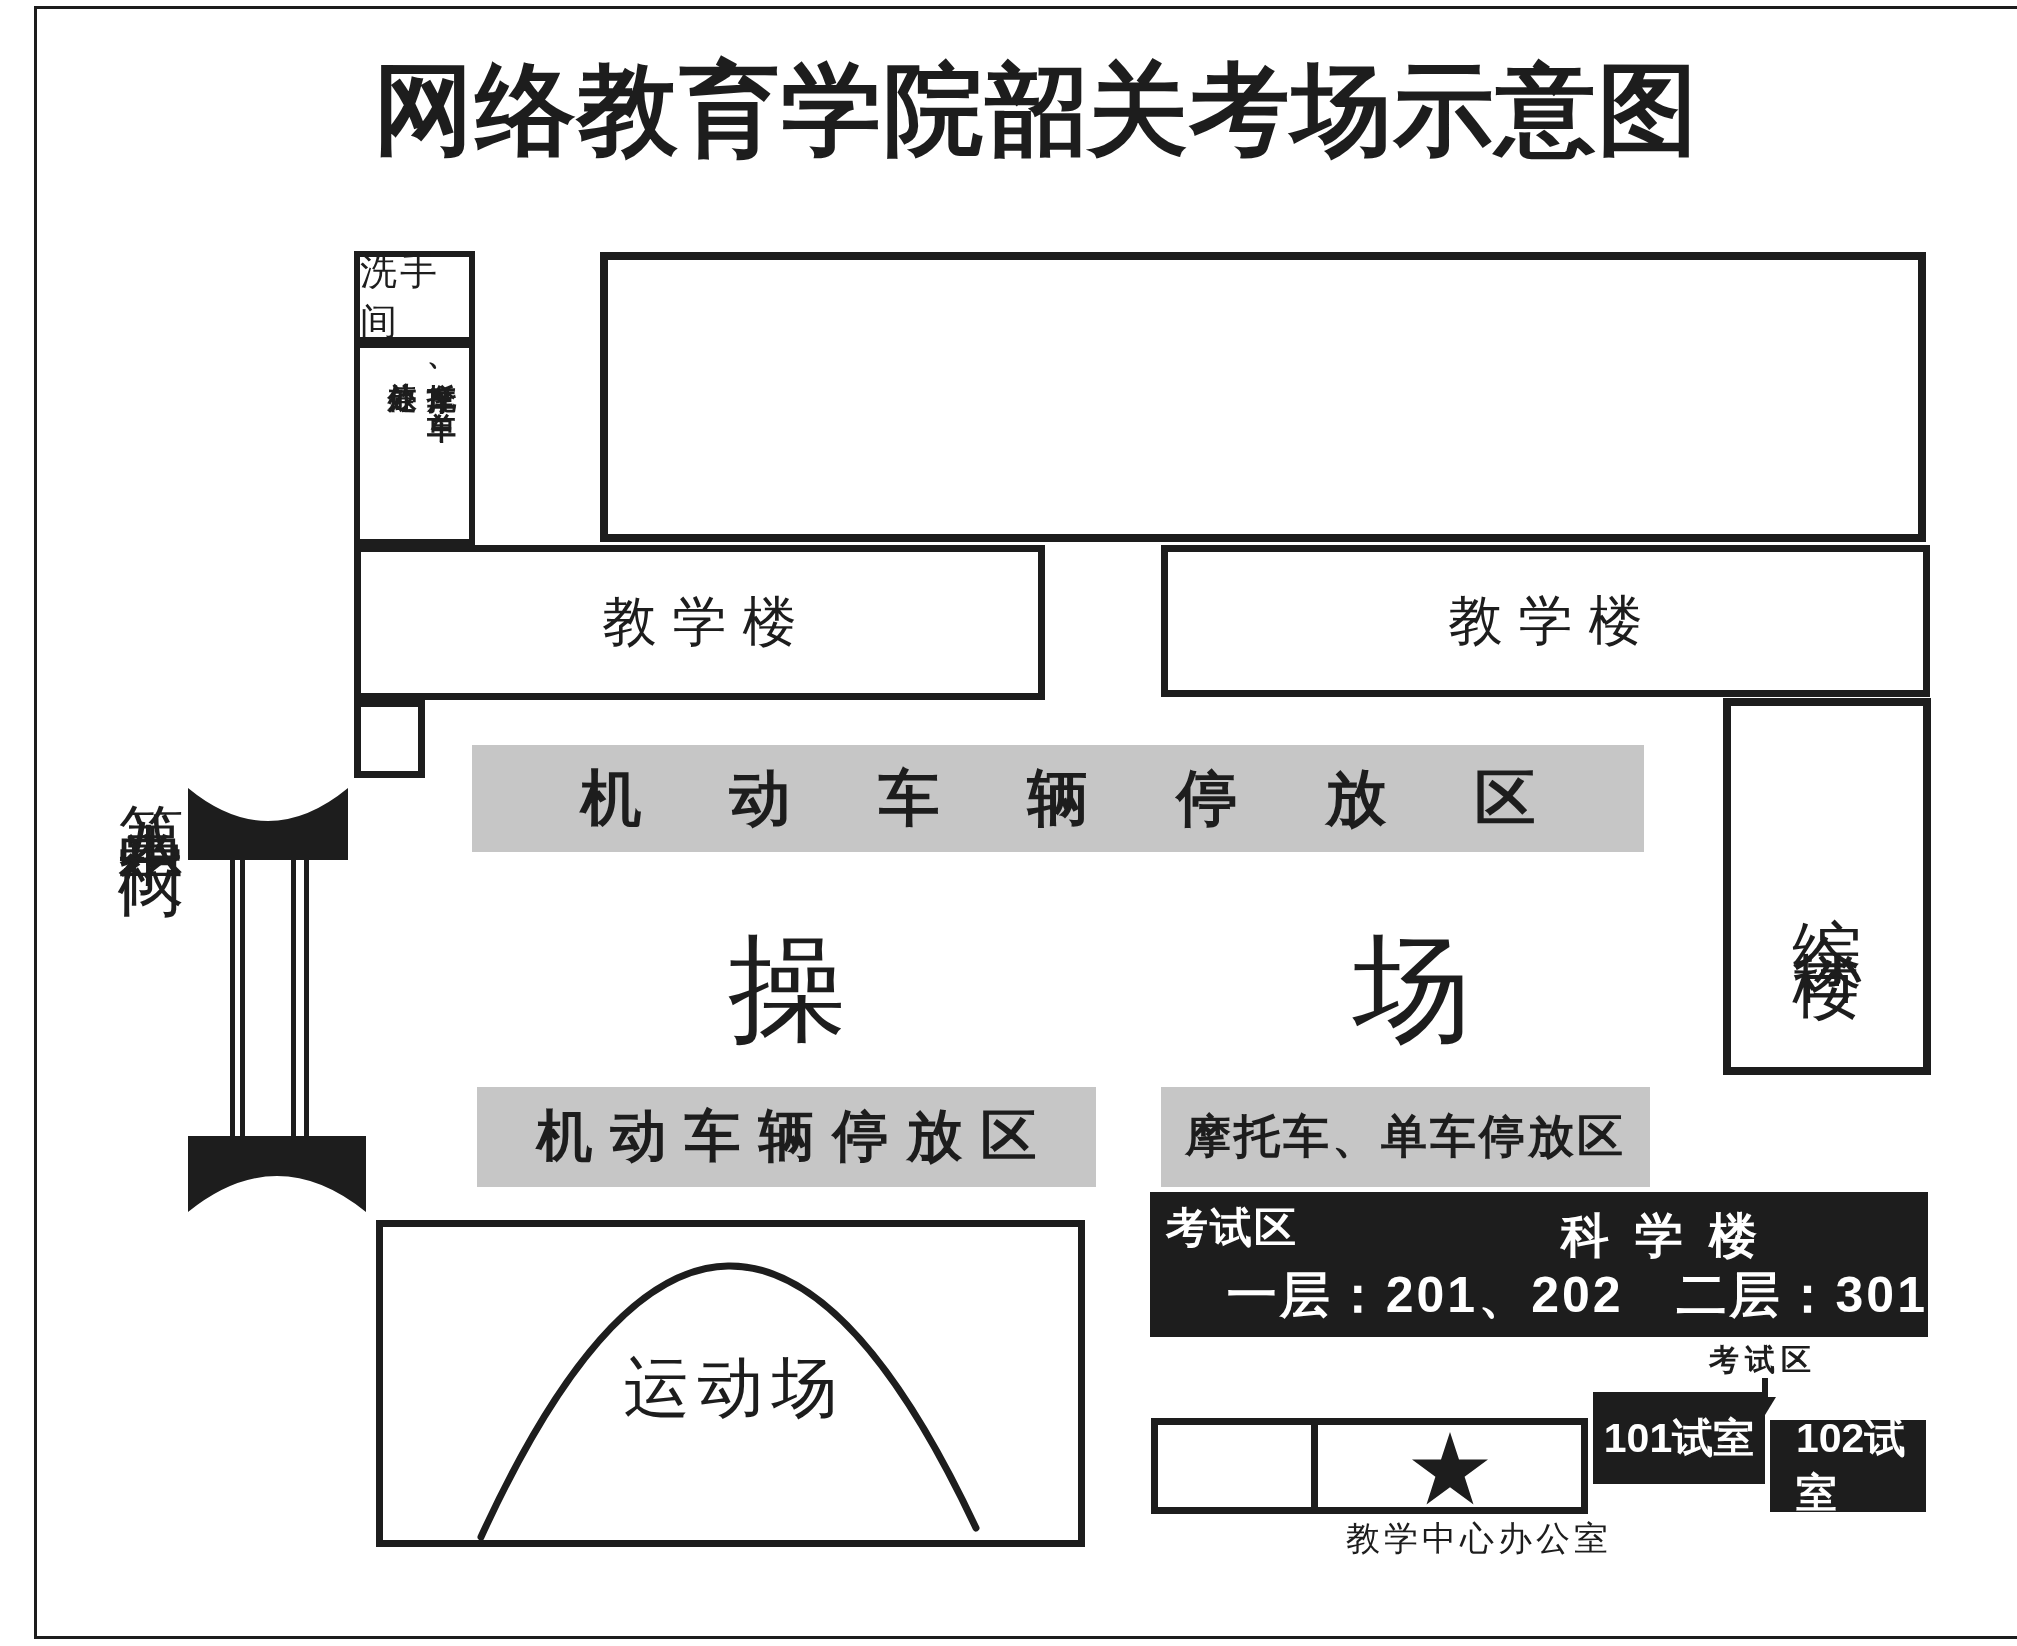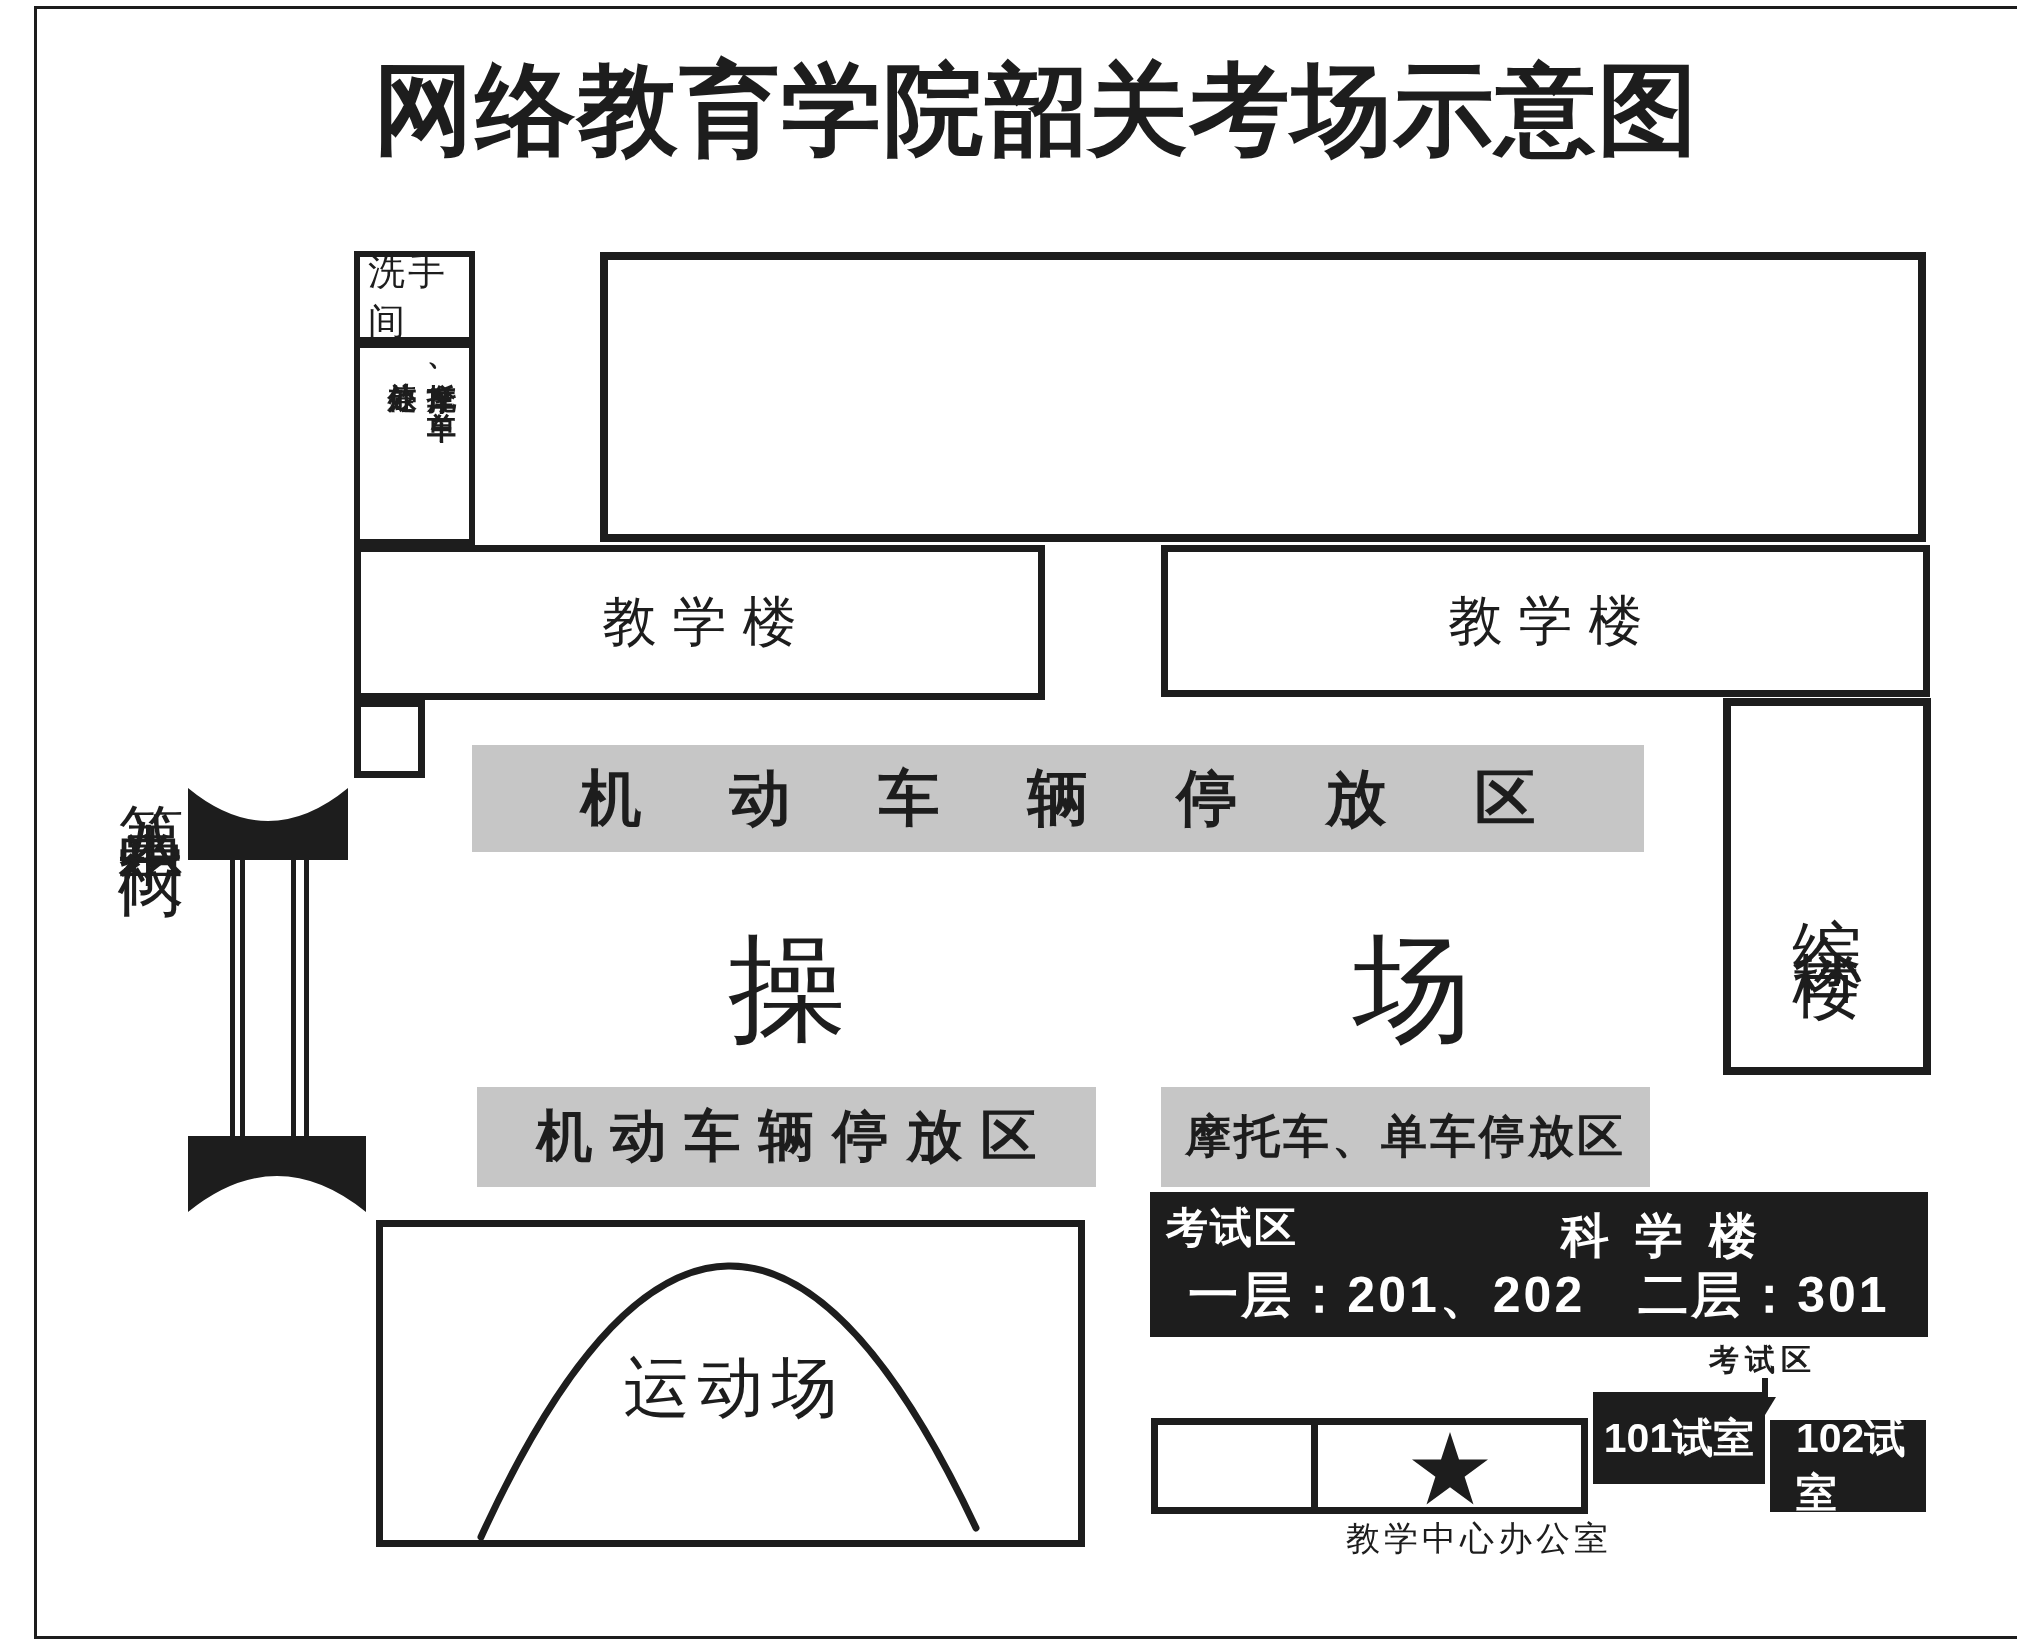--- a/index.html
+++ b/index.html
@@ -25,21 +25,21 @@
 </style>
 </head>
 <body>
 
 <div id="canvas">
 
   <div class="abs" style="left:6px; top:6px; width:2004px; height:1633px; border:3px solid var(--ink);"></div>
 
   <div id="title" class="abs nosel">网络教育学院韶关考场示意图</div>
 
-  <div class="box center" style="left:326px; top:251px; width:121px; height:92px; border-width:6px;padding-left:8px;">
+  <div class="box center" style="left:326px; top:251px; width:121px; height:92px; border-width:6px;">
     <span style="font-size:37px; letter-spacing:3px;">洗手间</span>
   </div>
 
   <div class="box" style="left:326px; top:342px; width:121px; height:203px; border-width:6px;">
     <div class="vtext prelines bold" style="position:absolute; right:8px; top:12px; height:178px; font-size:29px; line-height:1.35;">摩托车、单车
 停放处</div>
   </div>
 
   <div class="box" style="left:572px; top:252px; width:1326px; height:290px; border-width:8px;"></div>
 
@@ -70,21 +70,21 @@
 
   <div class="bar" style="left:1133px; top:1087px; width:489px; height:100px;">
     <span class="bold" style="font-size:46px; letter-spacing:3px;">摩托车、单车停放区</span>
   </div>
 
   <div class="blackbox" style="left:1122px; top:1192px; width:778px; height:145px;">
     <span class="abs bold" style="left:16px; top:8px; font-size:42px; letter-spacing:2px;">考试区</span>
     <div class="abs bold" style="left:240px; top:12px; right:0; text-align:center;">
       <span style="font-size:48px; letter-spacing:26px; margin-right:-26px;">科学楼</span>
     </div>
-    <div class="abs bold" style="left:0; right:0; bottom:8px; text-align:center;">
+    <div class="abs bold" style="left:0; right:0; bottom:8px; text-align:right;">
       <span style="font-size:50px; letter-spacing:3px;">一层：201、202　二层：301</span>
     </div>
   </div>
 
   <div class="abs bold" style="left:1660px; top:1340px; width:150px; text-align:center; font-size:30px; letter-spacing:6px; margin-right:-6px;">考试区</div>
   <svg class="abs" style="left:1724px; top:1378px;" width="26" height="38" viewBox="0 0 26 38">
     <rect x="10" y="0" width="6" height="20" fill="var(--ink)"></rect>
     <polygon points="2,19 24,19 13,37" fill="var(--ink)"></polygon>
   </svg>
 

